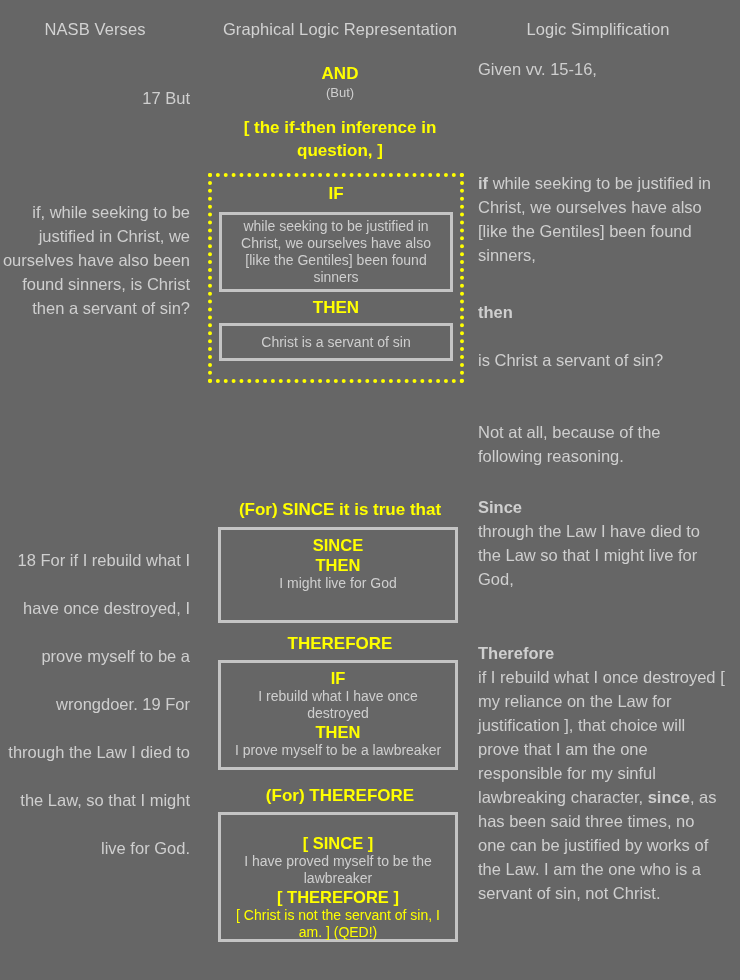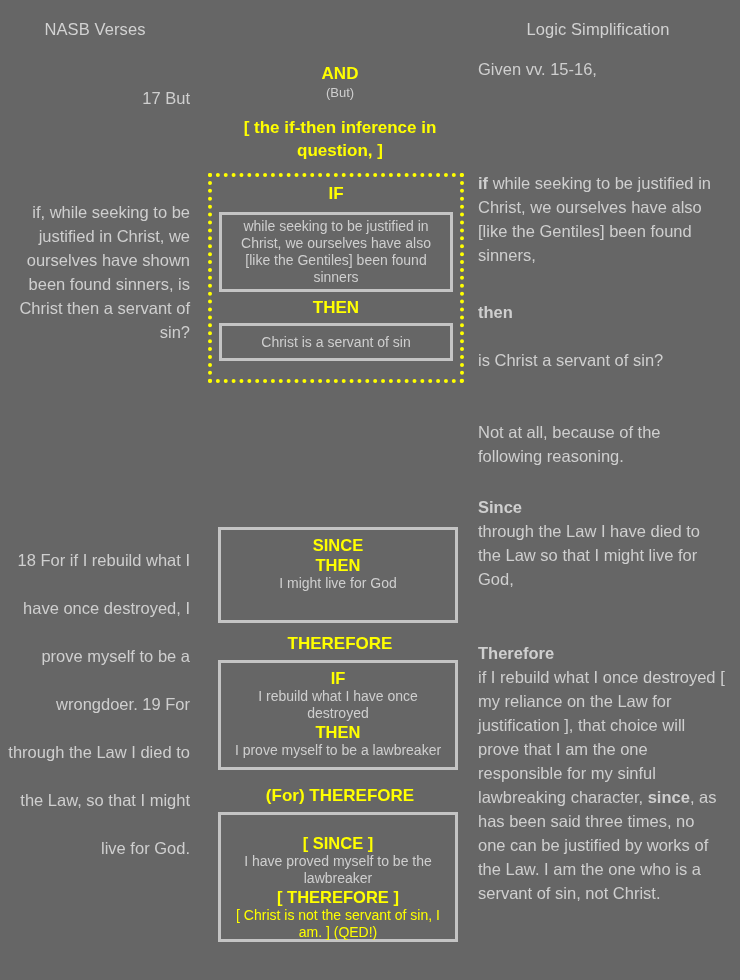--- a/index.html
+++ b/index.html
@@ -116,25 +116,26 @@
     font-size: 17px;
     line-height: 22px;
   }
 </style>
 </head>
 <body>
 
 <div class="page">
 
   <div class="hdr hdr-left">NASB Verses</div>
+  <div class="hdr hdr-mid">Graphical Logic Representation</div>
   <div class="hdr hdr-right">Logic Simplification</div>
 
   <div class="col-left tx" style="top:57px;">17 But</div>
 
-  <div class="col-left tx" style="top:171px;">if, while seeking to be justified in Christ, we ourselves have shown been found sinners, is Christ then a servant of sin?</div>
+  <div class="col-left tx" style="top:171px;">if, while seeking to be justified in Christ, we ourselves have also been found sinners, is Christ then a servant of sin?</div>
 
 
   <div class="col-left tx tx-wide" style="top:507px;">18 For if I rebuild what I have once destroyed, I prove myself to be a wrongdoer. 19 For through the Law I died to the Law, so that I might live for God.</div>
 
   <div class="col-mid yellow-b" style="top:116px;font-size:17px;line-height:23px;">[ the if-then inference in question, ]</div>
 
   <div class="col-mid" style="top:63px;">
     <div class="yellow-b" style="font-size:17px;line-height:22px;">AND</div>
     <div class="gray-small">(But)</div>
   </div>
@@ -147,20 +148,21 @@
     </div>
 
     <div style="position:absolute;left:0;top:120px;width:100%;text-align:center;" class="box-kw-lg">THEN</div>
 
     <div class="solid-box" style="left:7px;top:146px;width:234px;height:38px;display:flex;align-items:center;justify-content:center;">
       <div class="box-line">Christ is a servant of sin</div>
     </div>
   </div>
 
 
+  <div class="mid-label" style="top:499px;">(For) SINCE it is true that</div>
 
   <div class="solid-box" style="left:218px;top:527px;width:240px;height:96px;padding-top:5px;">
     <div class="box-kw">SINCE</div>
     <div class="box-kw">THEN</div>
     <div class="box-line">I might live for God</div>
   </div>
 
   <div class="mid-label" style="top:633px;">THEREFORE</div>
 
   <div class="solid-box" style="left:218px;top:660px;width:240px;height:110px;padding-top:5px;">

